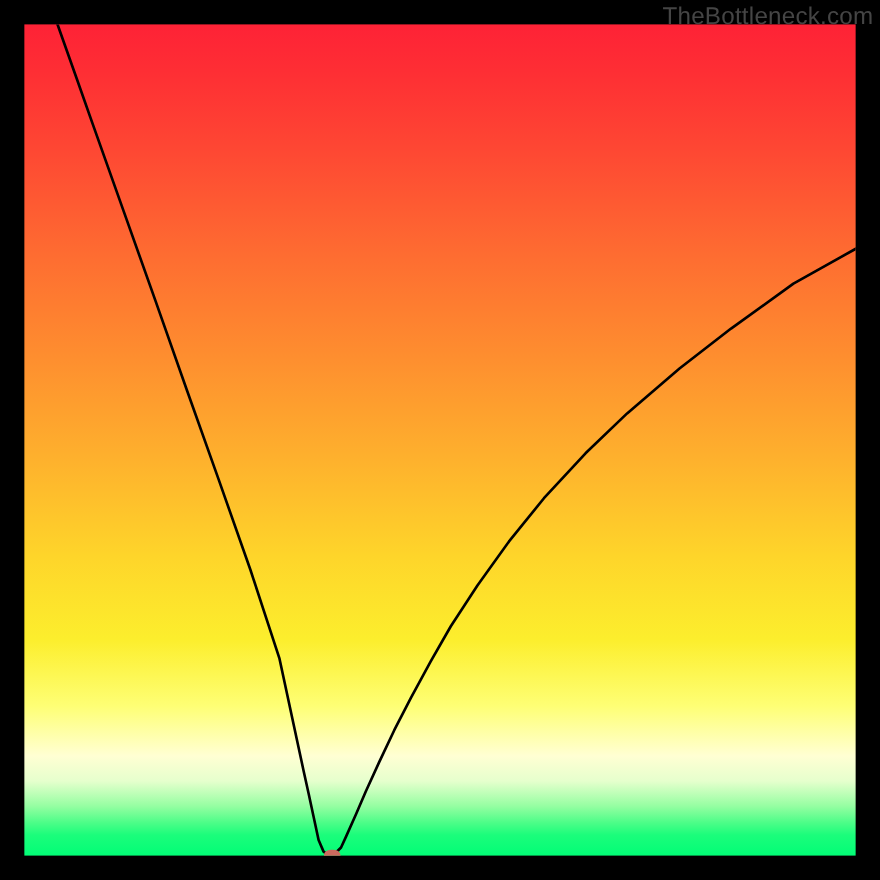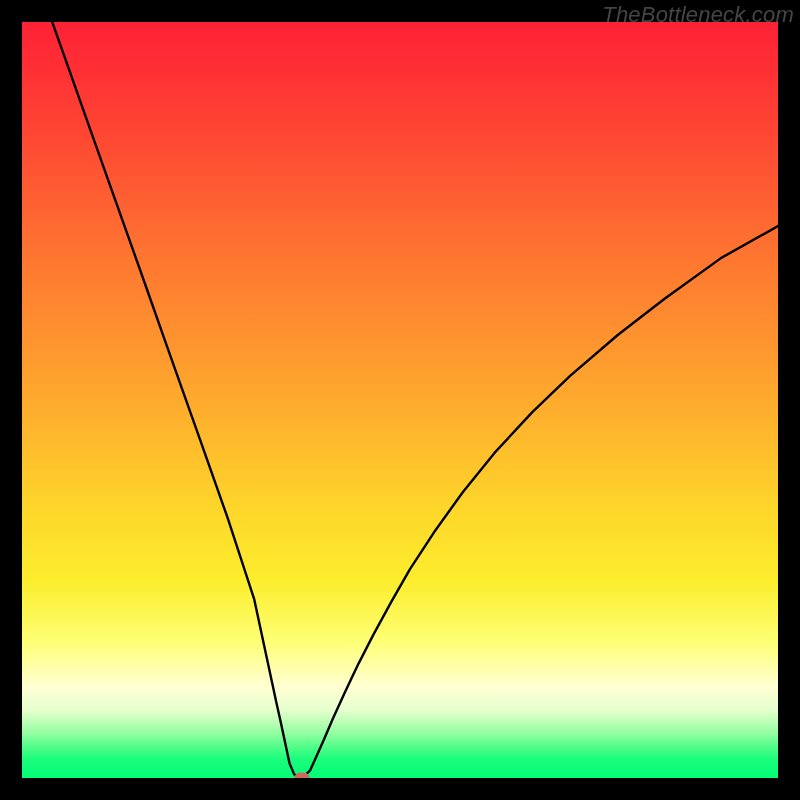--- a/index.html
+++ b/index.html
@@ -9,21 +9,20 @@
     height: 800px;
     background: #000;
     font-family: Arial, Helvetica, sans-serif;
     overflow: hidden;
   }
   .frame {
     position: relative;
     width: 800px;
     height: 800px;
     background: #000;
-    font-style: italic;
   }
   .watermark {
     position: absolute;
     top: 2px;
     right: 6px;
     color: #454545;
     font-size: 22px;
     font-weight: 500;
     letter-spacing: 0.2px;
     z-index: 5;

